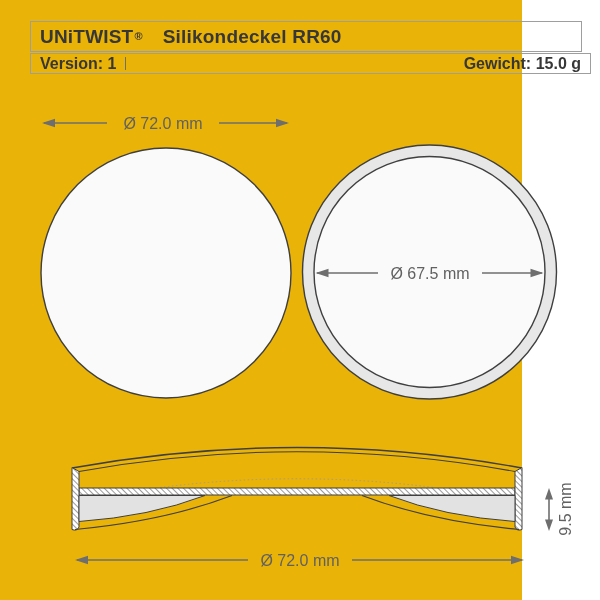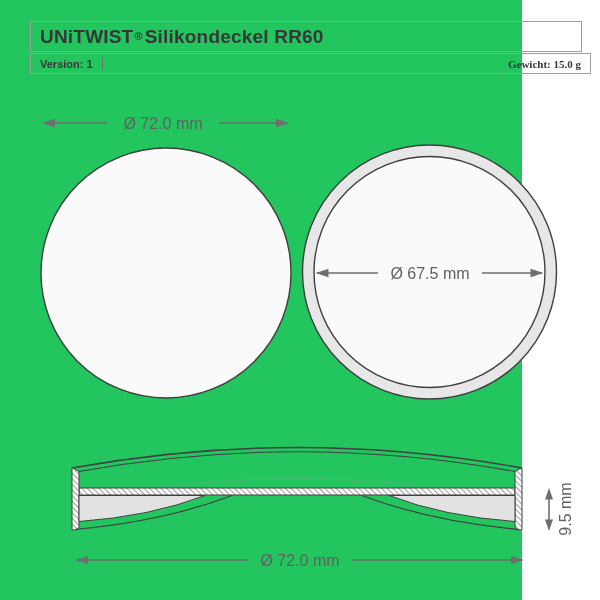--- a/index.html
+++ b/index.html
@@ -4,21 +4,21 @@
 <style>
   html, body {
     margin: 0;
     padding: 0;
     width: 600px;
     height: 600px;
     background: #ffffff;
     overflow: hidden;
     font-family: "Liberation Sans", sans-serif;
   }
-  .page { position: relative; width: 522px; height: 600px; background: #22c55e; }
+  .page { position: relative; width: 522px; height: 600px; background: #eab308; }
 
   
   .title-box {
     position: absolute;
     left: 30px; top: 21px;
     width: 541px; height: 29px;
     border: 1px solid #9e9e9e;
     display: flex; align-items: center;
     padding-left: 9px;
     box-sizing: content-box;
@@ -28,43 +28,43 @@
     letter-spacing: 0.2px;
     white-space: nowrap;
   }
   .title-box sup {
     font-size: 11px;
     font-weight: 700;
     position: relative;
     top: -1px;
     margin-left: 1px;
   }
-  .product-name { margin-left: 2px; }
+  .product-name { margin-left: 20px; }
 
   .meta-box {
     position: absolute;
     left: 30px; top: 53px;
     width: 541px; height: 19px;
     border: 1px solid #9e9e9e;
     display: flex; align-items: center;
     padding: 0 9px;
     box-sizing: content-box;
     color: #373737;
-    font-size: 11px;
+    font-size: 16px;
     font-weight: 700;
     white-space: nowrap;
   }
   .meta-left { display: flex; align-items: center; }
   .meta-divider {
     width: 1px; height: 13px;
     background: #6f6f6f;
     margin: 0 9px;
     display: inline-block;
   }
-  .meta-right { margin-left: auto; font-family: Liberation Serif, serif; }
+  .meta-right { margin-left: auto; }
 
   
   .drawing {
     position: absolute;
     left: 0; top: 0;
     width: 600px; height: 600px;
   }
   .dim-text {
     font-family: "Liberation Sans", sans-serif;
     font-size: 16px;

